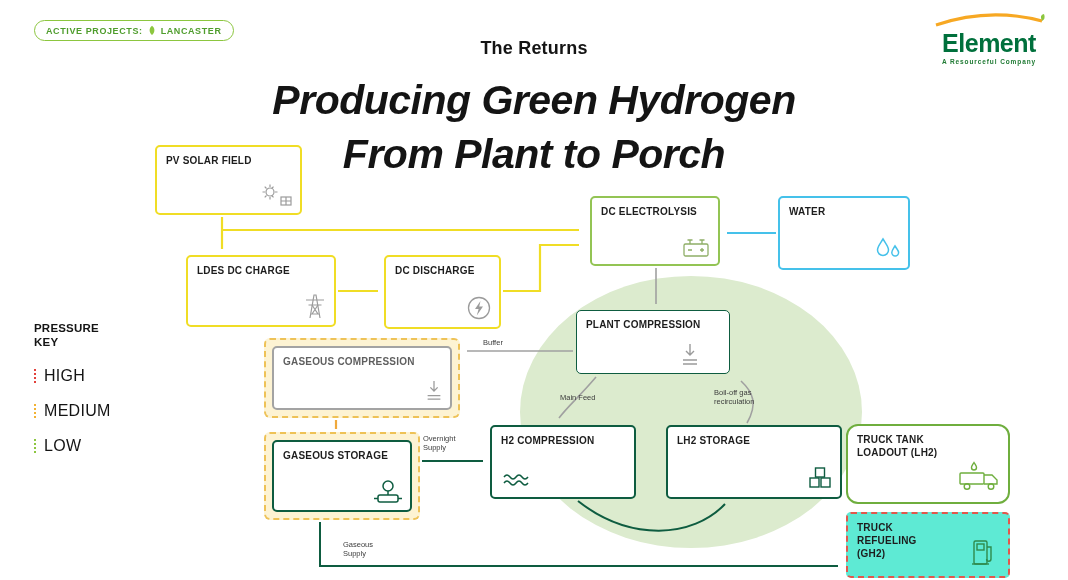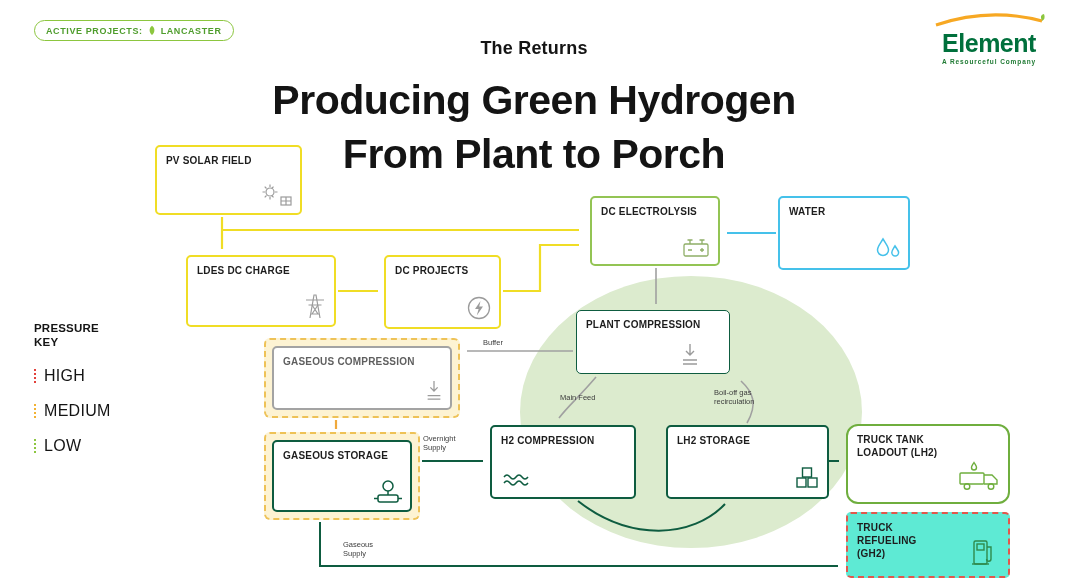--- a/index.html
+++ b/index.html
@@ -6,21 +6,21 @@
   html,body { background:#ffffff; }
   body { font-family:"Liberation Sans", sans-serif; }
   .canvas { position:relative; width:1068px; height:580px; background:#fff; overflow:hidden; }
 
   
   .badge { position:absolute; left:34px; top:20px; display:flex; align-items:flex-end; gap:4px;
     border:1.6px solid #8cc63f; border-radius:13px; padding:4px 11px;
     font-size:9px; font-weight:700; letter-spacing:.6px; color:#4f9d2d; }
   .header { position:absolute; left:0; right:0; top:38px; text-align:center; }
   .kicker { font-size:18px; font-weight:700; color:#141414; letter-spacing:.2px; }
-  .title { margin-top:14px; font-size:41px; font-weight:600; color:#141414; line-height:1.32; letter-spacing:-0.5px; }
+  .title { margin-top:14px; font-size:41px; font-weight:600; color:#141414; line-height:1.32; letter-spacing:-0.5px;font-style:italic; }
   .logo { position:absolute; right:18px; top:12px; width:122px; text-align:center; }
   .logo-brand { font-size:25px; font-weight:700; color:#00703c; letter-spacing:-0.5px; line-height:1; }
   .logo-tagline { font-size:6.5px; font-weight:700; color:#1f7a33; letter-spacing:.9px; margin-top:2px; }
 
   
   .pkey { position:absolute; left:34px; top:322px; width:80px; }
   .pkey-title { font-size:11.5px; font-weight:700; color:#141414; width:62px; line-height:1.2; letter-spacing:.2px; }
   .pkey-item { display:flex; align-items:center; gap:8px; margin-top:17px; }
   .pkey-tick { display:inline-block; width:0; height:14px; border-left:2.5px dotted #999; }
   .pkey-label { font-size:16px; font-weight:400; color:#141414; letter-spacing:.3px; }
@@ -158,21 +158,21 @@
     <svg class="icon" width="26" height="30" viewBox="0 0 26 30">
       <g stroke="#9b9b9b" fill="none" stroke-width="1.2">
         <path d="M8,28 L12,5 H14 L18,28"></path>
         <path d="M4,10 H22 M6.5,15 H19.5"></path>
         <path d="M10,15 L16,24 M16,15 L10,24 M9,24 H17"></path>
       </g>
     </svg>
   </div>
 
   <div class="node b-yellow" style="left:384px; top:255px; width:117px; height:74px;">
-    <span class="node-label">DC PROJECTS</span>
+    <span class="node-label">DC DISCHARGE</span>
     <svg class="icon" width="28" height="28" viewBox="0 0 28 28">
       <circle cx="14" cy="14" r="10.5" stroke="#9b9b9b" fill="none" stroke-width="1.3"></circle>
       <path d="M15.5,7 L10,15 h3.6 l-1.8,6.5 L18,12.5 h-3.8 z" fill="#9b9b9b"></path>
     </svg>
   </div>
 
   <div class="node b-lgreen" style="left:590px; top:196px; width:130px; height:70px;">
     <span class="node-label">DC ELECTROLYSIS</span>
     <svg class="icon" width="32" height="24" viewBox="0 0 32 24">
       <g stroke="#8fae67" fill="none" stroke-width="1.3">
@@ -232,21 +232,21 @@
   <div class="node b-dgreen" style="left:490px; top:425px; width:146px; height:74px;">
     <span class="node-label">H2 COMPRESSION</span>
     <svg class="icon" style="left:10px; right:auto; bottom:9px;" width="30" height="16" viewBox="0 0 30 16">
       <g stroke="#0e5c40" fill="none" stroke-width="1.5">
         <path d="M2,5 q3,-4 6,0 t6,0 t6,0 t6,0"></path>
         <path d="M2,11 q3,-4 6,0 t6,0 t6,0 t6,0"></path>
       </g>
     </svg>
   </div>
 
-  <div class="node b-dgreen" style="left:666px; top:425px; width:163px; height:74px;">
+  <div class="node b-dgreen" style="left:666px; top:425px; width:176px; height:74px;">
     <span class="node-label">LH2 STORAGE</span>
     <svg class="icon" width="28" height="28" viewBox="0 0 28 28">
       <g stroke="#0e5c40" fill="none" stroke-width="1.4">
         <rect x="4" y="14" width="9" height="9"></rect>
         <rect x="15" y="14" width="9" height="9"></rect>
         <rect x="9.5" y="4" width="9" height="9"></rect>
       </g>
     </svg>
   </div>
 

